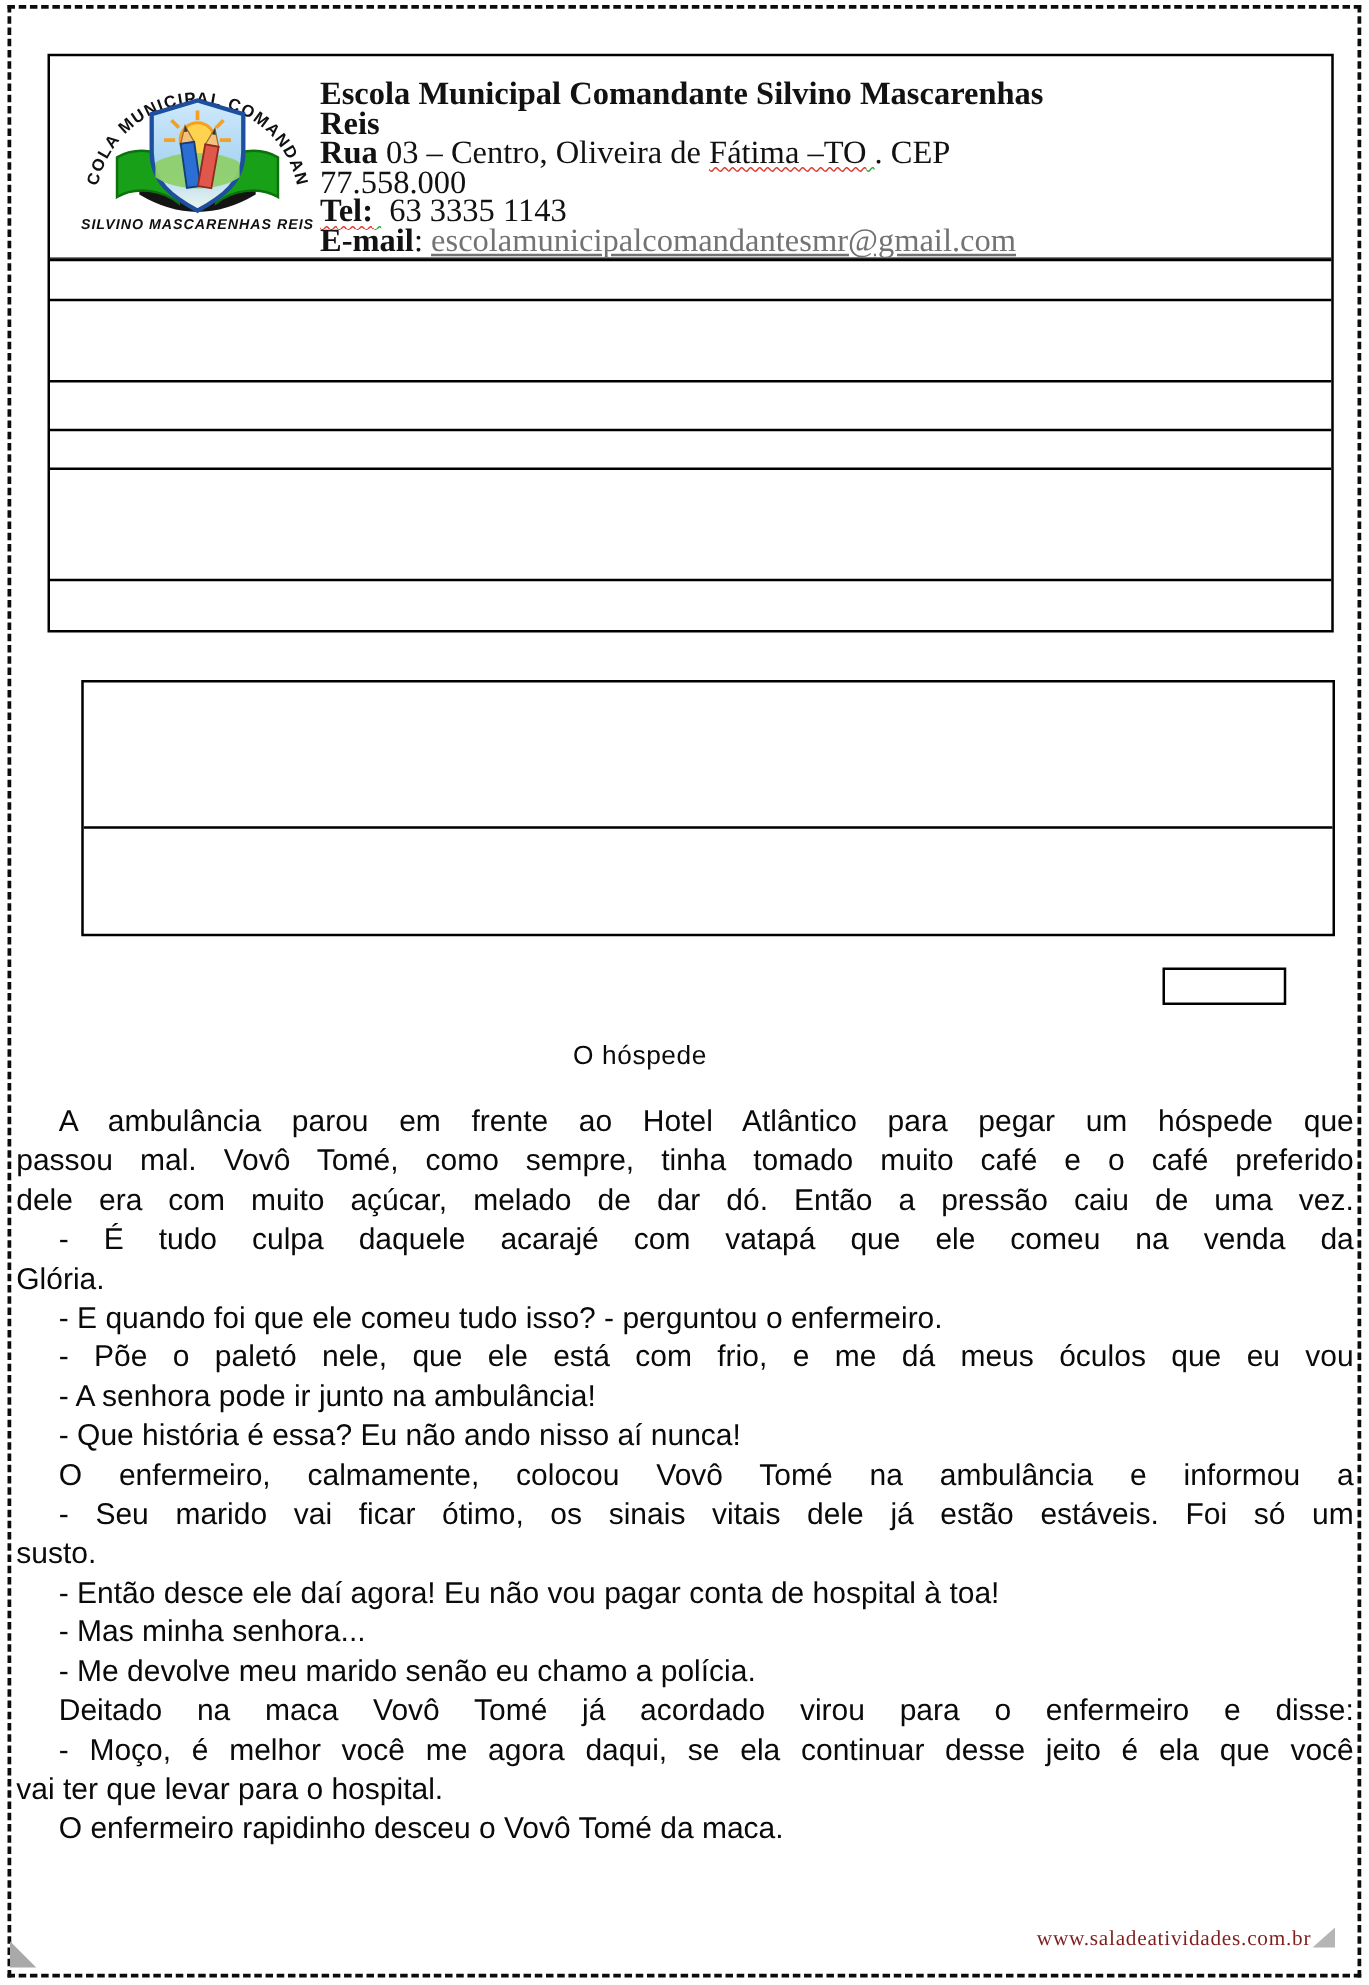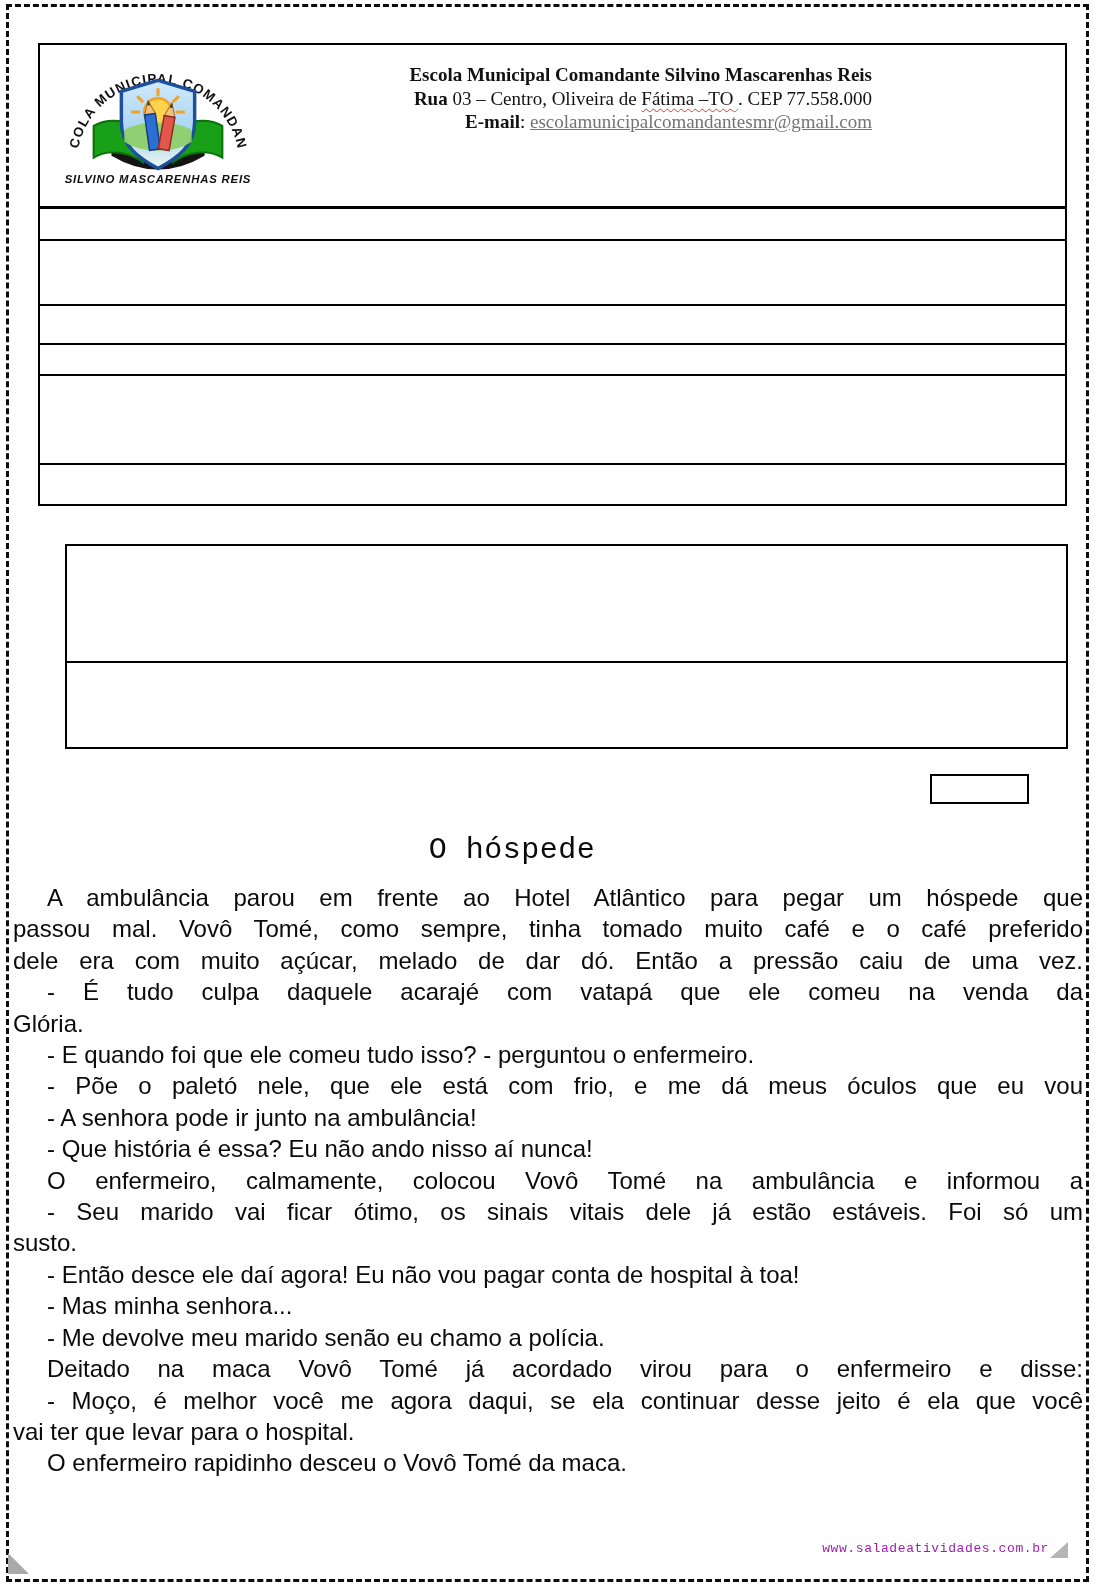--- a/index.html
+++ b/index.html
@@ -20,23 +20,23 @@
   
   .tbl1{
     position:absolute;left:38px;top:43px;width:1029px;
     border:2px solid #000;box-sizing:border-box;background:#fff;
   }
   .tbl1 .row{box-sizing:border-box;border-top:2px solid #000;}
   .tbl1 .row.first{border-top:none;}
   .hdr-row{height:162px;position:relative;border-bottom:1px solid #000;}
   .logo-box{position:absolute;left:14px;top:5px;width:208px;height:140px;}
   .school-info{
-    position:absolute;left:232px;top:18px;width:600px;
-    text-align:right;font-family:"Liberation Serif","DejaVu Serif",serif;
-    font-size:19px;line-height:23.5px;color:#121212;
+    position:absolute;left:216px;top:18px;width:600px;
+    text-align:left;font-family:"Liberation Serif","DejaVu Serif",serif;
+    font-size:26px;line-height:23.5px;color:#121212;
   }
   .school-info .b{font-weight:bold;}
   .wavy-red{text-decoration:underline;text-decoration-style:wavy;text-decoration-color:#e03a2f;text-decoration-thickness:1px;text-underline-offset:3px;}
   .wavy-green{text-decoration:underline;text-decoration-style:wavy;text-decoration-color:#2faa3a;text-decoration-thickness:1px;text-underline-offset:3px;}
   .email-link{color:#737373;text-decoration:underline;cursor:pointer;}
   .r2{height:32px;} .r3{height:65px;} .r4{height:39px;}
   .r5{height:31px;} .r6{height:89px;} .r7{height:41px;}
   
   .tbl2{
     position:absolute;left:65px;top:544px;width:1003px;height:205px;
@@ -44,34 +44,34 @@
   }
   .tbl2 .cell-a{height:117px;border-bottom:2px solid #000;box-sizing:border-box;}
   .tbl2 .cell-b{height:84px;}
   .small-box{
     position:absolute;left:930px;top:774px;width:99px;height:30px;
     border:2px solid #000;box-sizing:border-box;background:#fff;
   }
   
   .story-title{
     position:absolute;left:12px;top:833px;width:1000px;
-    text-align:center;font-size:30px;letter-spacing:.5px;color:#0a0a0a;font-family:Liberation Mono, monospace;
+    text-align:center;font-size:21px;letter-spacing:.5px;color:#0a0a0a;
   }
   .story{
     position:absolute;left:13px;top:882px;width:1070px;
     font-size:24px;line-height:31.4px;color:#0a0a0a;
   }
   .story-line{white-space:normal;text-align:left;}
   .story-line.indent{padding-left:34px;}
   .story-line.stretch{text-align:justify;text-align-last:justify;}
   
   .watermark{
     position:absolute;right:46px;top:1541px;
-    font-size:13px;letter-spacing:.6px;color:#a21caf;
-    font-family:Liberation Mono, monospace;
+    font-size:17px;letter-spacing:.6px;color:#7f1d1d;
+    font-family:Liberation Serif, serif;
   }
   .curl{position:absolute;width:0;height:0;}
   .curl-bl{left:8px;top:1553px;border-bottom:21px solid #a9a9a9;border-right:21px solid transparent;}
   .curl-br{left:1050px;top:1542px;border-bottom:16px solid #b5b5b5;border-left:18px solid transparent;}
 </style>
 </head>
 <body>
 
 <div class="page">
 
@@ -124,20 +124,21 @@
             <polygon points="111,57 114,57 112.5,52" fill="#333"></polygon>
             <rect x="107" y="66" width="11" height="34" fill="#e2574c" stroke="#8f2a22" stroke-width="1.5"></rect>
           </g>
           <text x="105" y="134" text-anchor="middle" font-family="Liberation Sans, DejaVu Sans, sans-serif" font-size="11.5" font-weight="bold" font-style="italic" letter-spacing="0.8" fill="#101010">SILVINO MASCARENHAS REIS</text>
         </svg>
       </div>
 
       <div class="school-info">
         <div><span class="b">Escola Municipal Comandante Silvino Mascarenhas Reis</span></div>
         <div><span class="b">Rua</span><span> 03 – Centro, Oliveira de </span><span class="wavy-red">Fátima –TO</span><span class="wavy-green">&nbsp;</span><span>.  CEP 77.558.000</span></div>
+        <div><span class="b wavy-red">Tel:</span><span class="wavy-green">&nbsp;</span><span> 63 3335 1143</span></div>
         <div><span class="b">E-mail</span><span>: </span><a class="email-link">escolamunicipalcomandantesmr@gmail.com</a></div>
       </div>
     </div>
 
     <div class="row r2"></div>
     <div class="row r3"></div>
     <div class="row r4"></div>
     <div class="row r5"></div>
     <div class="row r6"></div>
     <div class="row r7"></div>

